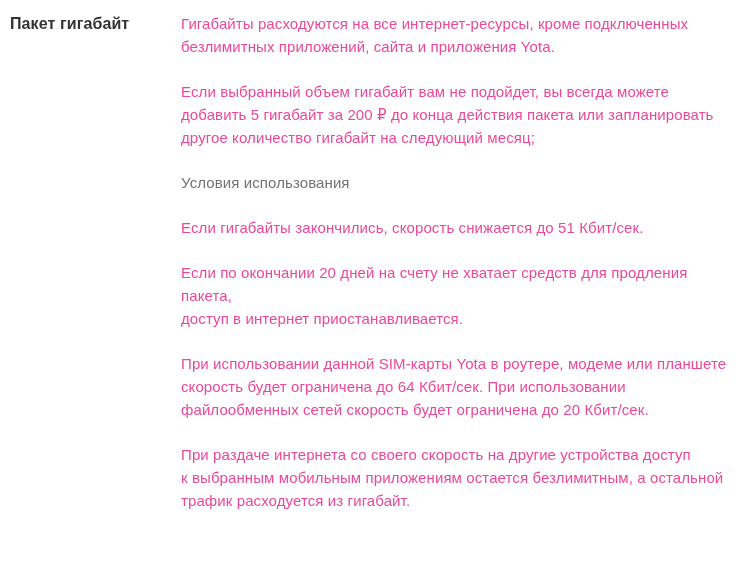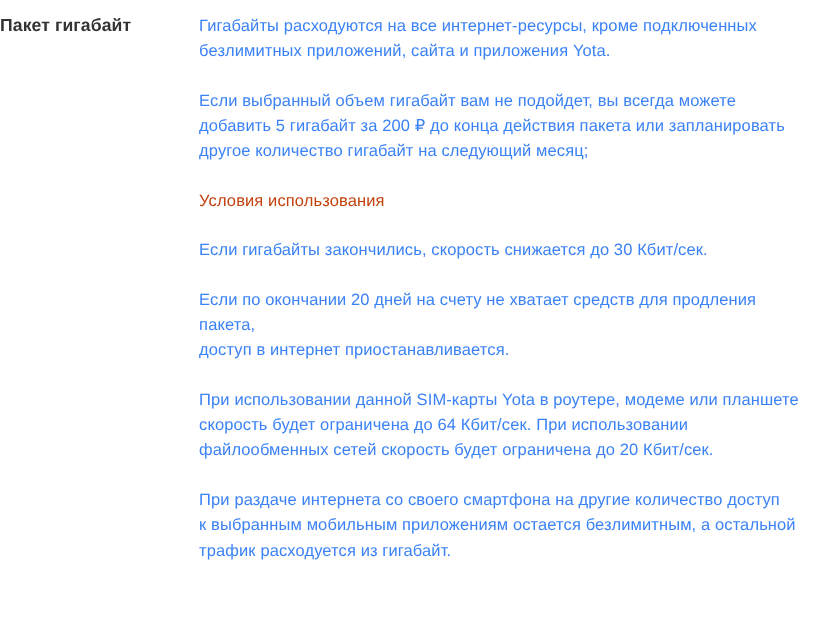--- a/index.html
+++ b/index.html
@@ -17,67 +17,68 @@
   .page {
     display: flex;
     align-items: flex-start;
     box-sizing: border-box;
     padding-top: 12px;
     width: 744px;
   }
   .col-left {
     flex: 0 0 181px;
     box-sizing: border-box;
+    padding-left: 10px;
   }
   .feature-title {
     margin: 0;
     font-size: 16px;
     font-weight: 700;
     line-height: 23px;
     color: #333333;
     letter-spacing: 0.1px;
   }
   .col-right {
     flex: 1 1 auto;
     max-width: 560px;
     box-sizing: border-box;
   }
   .col-right p {
     margin: 0 0 22px 0;
     font-size: 15px;
     line-height: 23px;
-    color: #3b82f6;
+    color: #ec4899;
     white-space: pre-line;
     letter-spacing: 0.1px;
   }
   .subheading {
     margin: 0 0 22px 0;
     font-size: 15px;
     line-height: 23px;
-    color: #c2410c;
+    color: #737373;
     letter-spacing: 0.1px;
   }
 </style>
 </head>
 <body>
 
 <div class="page">
   <div class="col-left">
     <h3 class="feature-title">Пакет гигабайт</h3>
   </div>
   <div class="col-right">
     <p>Гигабайты расходуются на все интернет-ресурсы, кроме подключенных
 безлимитных приложений, сайта и приложения Yota.</p>
     <p>Если выбранный объем гигабайт вам не подойдет, вы всегда можете
 добавить 5 гигабайт за 200 ₽ до конца действия пакета или запланировать
 другое количество гигабайт на следующий месяц;</p>
     <div class="subheading">Условия использования</div>
-    <p>Если гигабайты закончились, скорость снижается до 30 Кбит/сек.</p>
+    <p>Если гигабайты закончились, скорость снижается до 51 Кбит/сек.</p>
     <p>Если по окончании 20 дней на счету не хватает средств для продления пакета,
 доступ в интернет приостанавливается.</p>
     <p>При использовании данной SIM-карты Yota в роутере, модеме или планшете
 скорость будет ограничена до 64 Кбит/сек. При использовании
 файлообменных сетей скорость будет ограничена до 20 Кбит/сек.</p>
-    <p>При раздаче интернета со своего смартфона на другие количество доступ
+    <p>При раздаче интернета со своего скорость на другие устройства доступ
 к выбранным мобильным приложениям остается безлимитным, а остальной
 трафик расходуется из гигабайт.</p>
   </div>
 </div>
 
 </body></html>

